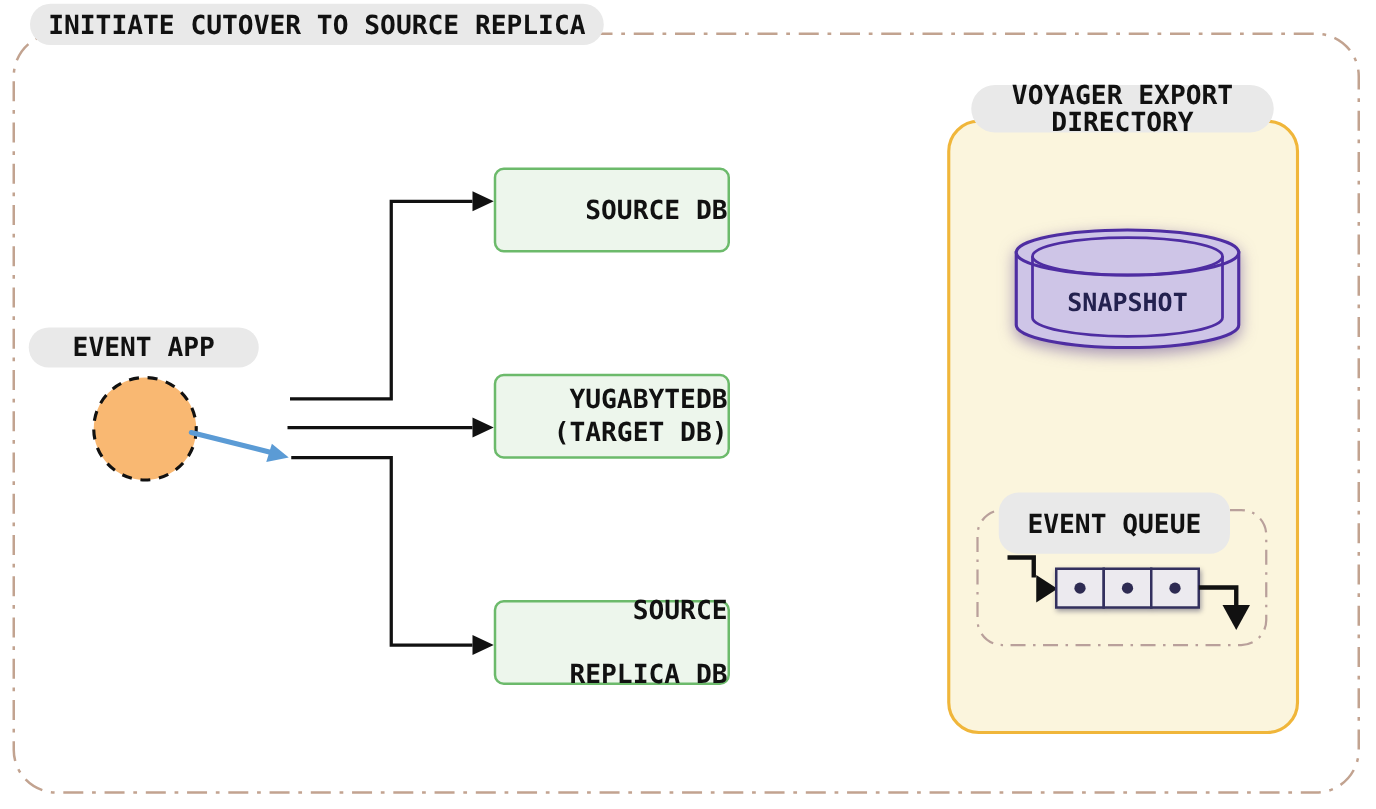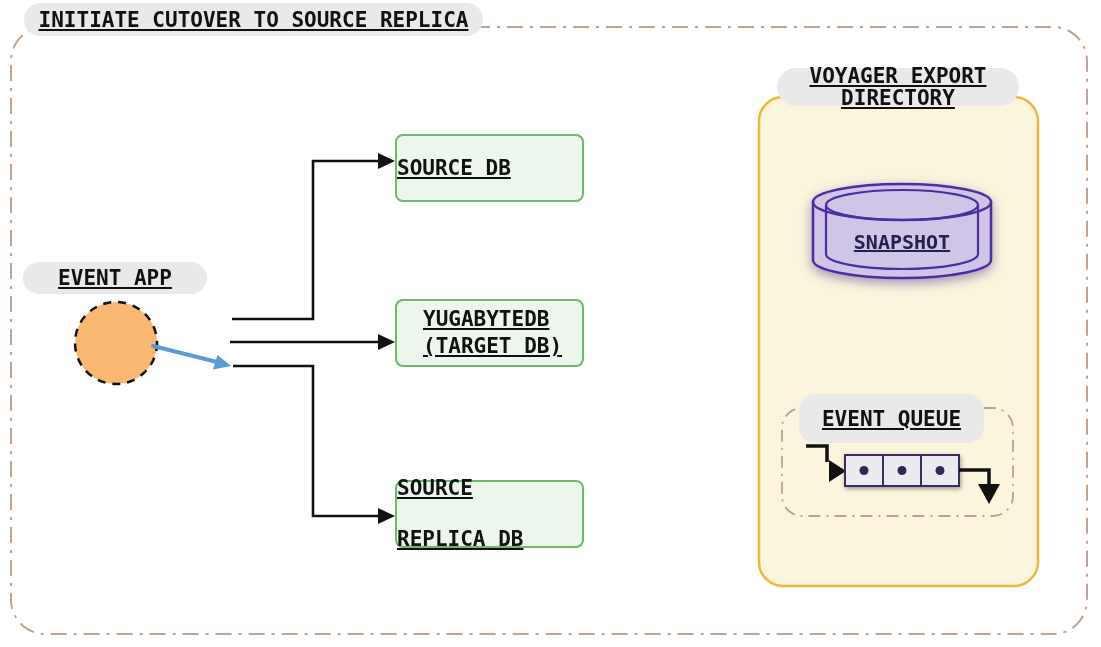--- a/index.html
+++ b/index.html
@@ -4,21 +4,21 @@
 <style>
   html,body{margin:0;padding:0;background:#ffffff;}
   .canvas{
     position:relative;
     width:1101px;height:647px;
     background:#ffffff;
     font-family:"DejaVu Sans Mono","Liberation Mono",monospace;
     overflow:hidden;
   }
   svg.layer{position:absolute;left:0;top:0;z-index:1;}
-  .overlay{position:absolute;z-index:2;box-sizing:border-box;text-decoration:underline;}
+  .overlay{position:absolute;z-index:2;box-sizing:border-box;}
 
   .pill{
     background:#e9e9e9;
     display:flex;align-items:center;justify-content:center;
     font-weight:700;color:#111111;
     white-space:nowrap;
   }
   .title-pill{
     left:24px;top:3px;width:459px;height:33px;
     border-radius:17px;font-size:21px;
@@ -35,21 +35,21 @@
   .event-queue-pill{
     left:799px;top:394px;width:185px;height:49px;
     border-radius:16px;font-size:21px;
   }
 
   .db-box{
     width:189px;height:68px;
     background:#edf6ec;
     border:2px solid #6cba6b;
     border-radius:8px;
-    display:flex;flex-direction:column;align-items:flex-start;justify-content:center;
+    display:flex;flex-direction:column;align-items:flex-end;justify-content:center;
     font-weight:700;font-size:21px;line-height:27px;color:#111111;
     white-space:nowrap;
   }
   .db-box-source{left:395px;top:134px;}
   .db-box-target{left:395px;top:299px;padding-left:26px;}
   .db-box-replica{left:395px;top:480px;gap:24px;}
 
   .snapshot-label{
     left:813px;top:229px;width:178px;height:26px;
     display:flex;align-items:center;justify-content:center;

